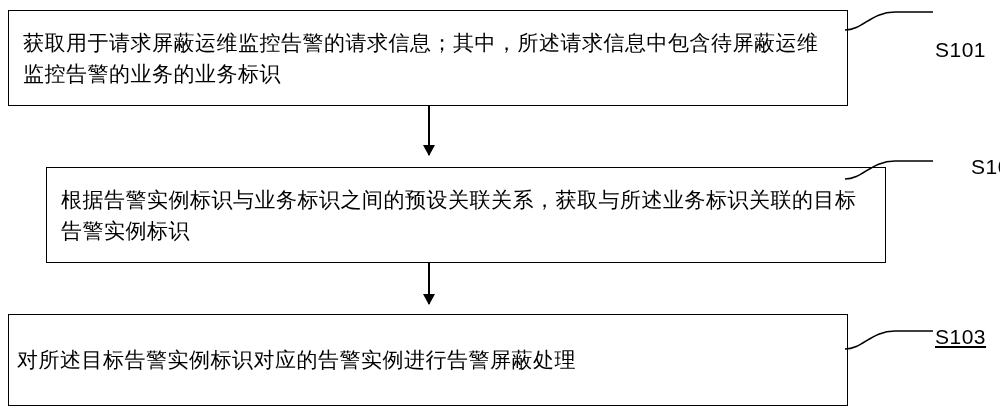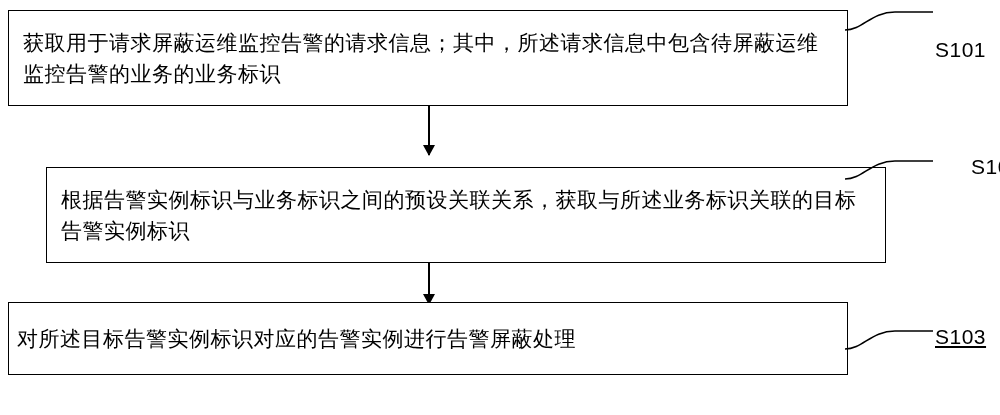--- a/index.html
+++ b/index.html
@@ -32,21 +32,21 @@
     line-height: 1.5;
     font-size: 21px;
     letter-spacing: 0.5px;
   }
   .step-text {
     display: block;
     width: 100%;
   }
   .step1 { left: 8px;  top: 10px;  width: 840px; height: 96px; }
   .step2 { left: 8px;  top: 167px; width: 840px; height: 96px; margin-left: 38px; }
-  .step3 { left: 8px;  top: 302px; width: 840px; height: 73px; padding-left: 8px; }
+  .step3 { left: 8px;  top: 314px; width: 840px; height: 92px; padding-left: 8px; }
 
   
   .arrow {
     position: absolute;
     left: 428px;
     width: 2px;
     background: #000000;
   }
   .arrow1 { top: 106px; height: 49px; }
   .arrow2 { top: 263px; height: 41px; }

